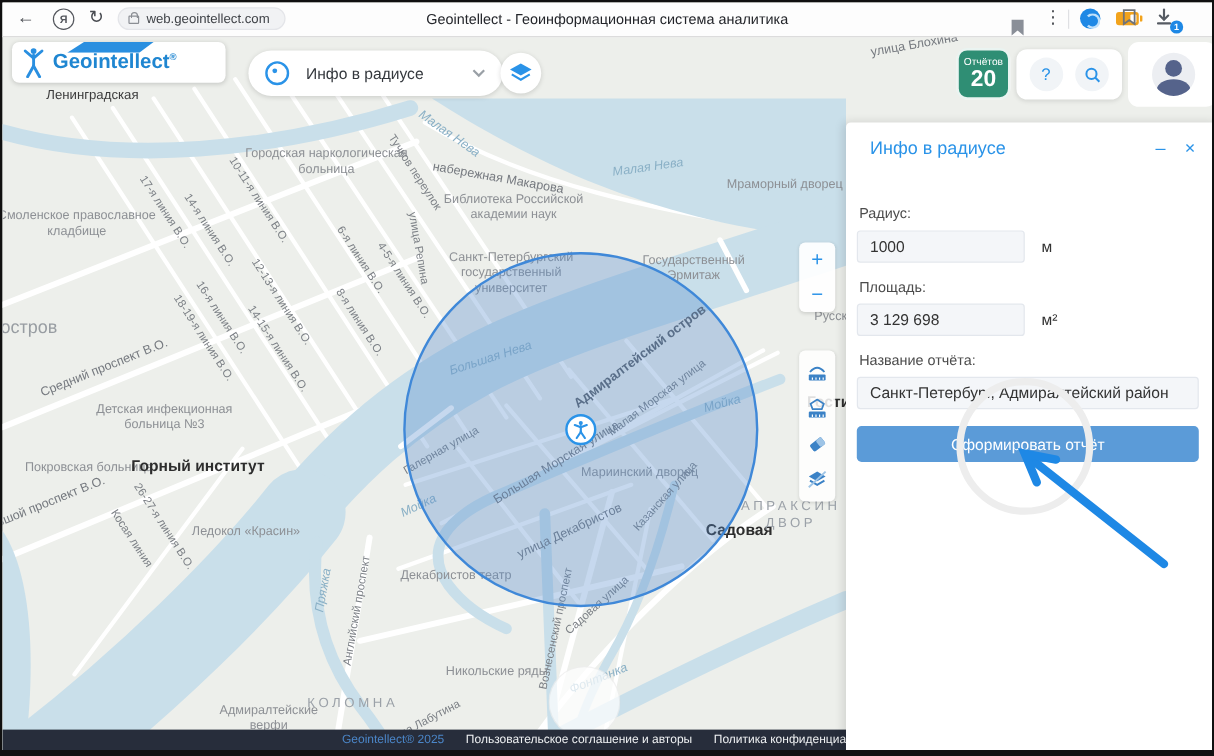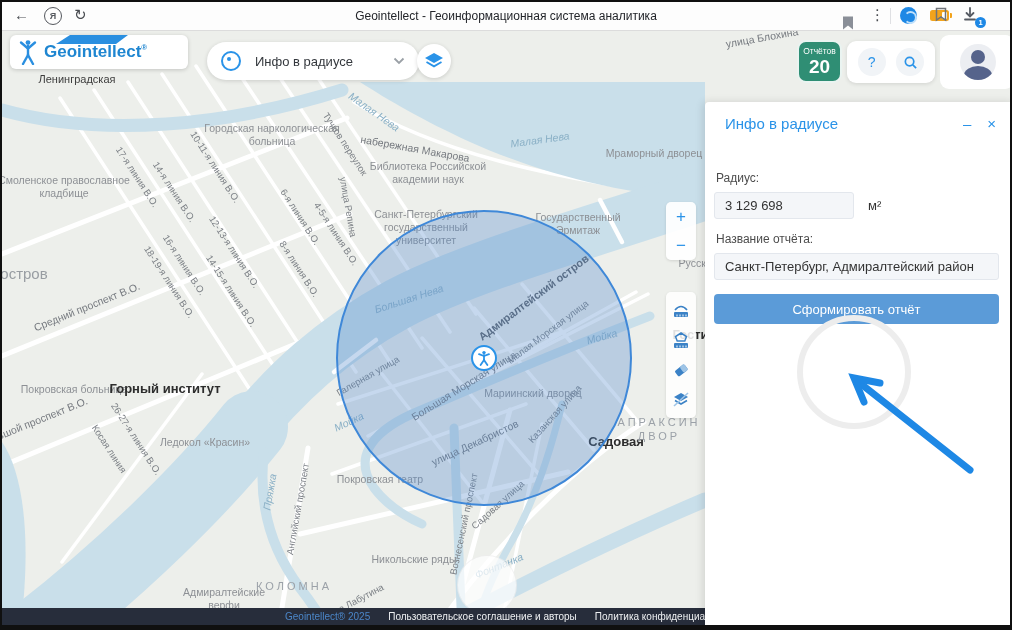--- a/index.html
+++ b/index.html
@@ -190,20 +190,22 @@
       <div class="ml street" style="left: 213px; top: 165px; transform: translate(-50%, -50%) rotate(57deg);">10-11-я линия В.О.</div>
       <div class="ml street" style="left: 172px; top: 190px; transform: translate(-50%, -50%) rotate(57deg);">14-я линия В.О.</div>
       <div class="ml street" style="left: 298px; top: 215px; transform: translate(-50%, -50%) rotate(57deg);">6-я линия В.О.</div>
       <div class="ml street" style="left: 334px; top: 232px; transform: translate(-50%, -50%) rotate(57deg);">4-5-я линия В.О.</div>
       <div class="ml street" style="left: 232px; top: 250px; transform: translate(-50%, -50%) rotate(57deg);">12-13-я линия В.О.</div>
       <div class="ml street" style="left: 182px; top: 263px; transform: translate(-50%, -50%) rotate(57deg);">16-я линия В.О.</div>
       <div class="ml street" style="left: 229px; top: 289px; transform: translate(-50%, -50%) rotate(57deg);">14-15-я линия В.О.</div>
       <div class="ml street" style="left: 297px; top: 267px; transform: translate(-50%, -50%) rotate(57deg);">8-я линия В.О.</div>
       <div class="ml street" style="left: 167px; top: 280px; transform: translate(-50%, -50%) rotate(57deg);">18-19-я линия В.О.</div>
       <div class="ml street12" style="left: 85px; top: 305px; transform: translate(-50%, -50%) rotate(-22deg);">Средний проспект В.О.</div>
+      <div class="ml poi" style="left: 135px; top: 346px; transform: translate(-50%, -50%) rotate(0deg);">Детская инфекционная
+больница №3</div>
       <div class="ml poi" style="left: 72px; top: 388px; transform: translate(-50%, -50%) rotate(0deg);">Покровская больница</div>
       <div class="ml place" style="left: 163px; top: 387px; transform: translate(-50%, -50%) rotate(0deg);">Горный институт</div>
       <div class="ml street12" style="left: 32px; top: 420px; transform: translate(-50%, -50%) rotate(-22deg);">Большой проспект В.О.</div>
       <div class="ml street" style="left: 107px; top: 447px; transform: translate(-50%, -50%) rotate(57deg);">Косая линия</div>
       <div class="ml street" style="left: 134px; top: 437px; transform: translate(-50%, -50%) rotate(57deg);">26-27-я линия В.О.</div>
       <div class="ml poi" style="left: 203px; top: 441px; transform: translate(-50%, -50%) rotate(0deg);">Ледокол «Красин»</div>
       <div class="ml street" style="left: 343px; top: 142px; transform: translate(-50%, -50%) rotate(57deg);">Тучков переулок</div>
       <div class="ml street" style="left: 346px; top: 205px; transform: translate(-50%, -50%) rotate(80deg);">улица Репина</div>
       <div class="ml poi" style="left: 424px; top: 226px; transform: translate(-50%, -50%) rotate(0deg);">Санкт-Петербургский
 государственный
@@ -218,21 +220,21 @@
       <div class="ml poi" style="left: 531px; top: 392px; transform: translate(-50%, -50%) rotate(0deg);">Мариинский дворец</div>
       <div class="ml street" style="left: 553px; top: 412px; transform: translate(-50%, -50%) rotate(-48deg);">Казанская улица</div>
       <div class="ml street12" style="left: 473px; top: 441px; transform: translate(-50%, -50%) rotate(-25deg);">улица Декабристов</div>
       <div class="ml street" style="left: 366px; top: 374px; transform: translate(-50%, -50%) rotate(-30deg);">Галерная улица</div>
       <div class="ml water" style="left: 347px; top: 420px; transform: translate(-50%, -50%) rotate(-25deg);">Мойка</div>
       <div class="ml place" style="left: 614px; top: 440px; transform: translate(-50%, -50%) rotate(0deg);">Садовая</div>
       <div class="ml place" style="left: 702px; top: 333px; transform: translate(-50%, -50%) rotate(0deg);">Гостиный</div>
       <div class="ml poi" style="left: 712px; top: 262px; transform: translate(-50%, -50%) rotate(0deg);">Русский музей</div>
       <div class="ml district" style="left: 657px; top: 428px; transform: translate(-50%, -50%) rotate(0deg);">АПРАКСИН
 ДВОР</div>
-      <div class="ml poi" style="left: 378px; top: 478px; transform: translate(-50%, -50%) rotate(0deg);">Покровская театр</div>
+      <div class="ml poi" style="left: 378px; top: 478px; transform: translate(-50%, -50%) rotate(0deg);">Декабристов театр</div>
       <div class="ml street" style="left: 462px; top: 522px; transform: translate(-50%, -50%) rotate(-78deg);">Вознесенский проспект</div>
       <div class="ml street" style="left: 496px; top: 503px; transform: translate(-50%, -50%) rotate(-42deg);">Садовая улица</div>
       <div class="ml district" style="left: 292px; top: 545px; transform: translate(-50%, -50%) rotate(0deg); margin-top: 40px;">КОЛОМНА</div>
       <div class="ml poi" style="left: 412px; top: 558px; transform: translate(-50%, -50%) rotate(0deg);">Никольские ряды</div>
       <div class="ml water" style="left: 497px; top: 564px; transform: translate(-50%, -50%) rotate(-22deg);">Фонтанка</div>
       <div class="ml poi" style="left: 222px; top: 597px; transform: translate(-50%, -50%) rotate(0deg);">Адмиралтейские
 верфи</div>
       <div class="ml street" style="left: 296px; top: 507px; transform: translate(-50%, -50%) rotate(-80deg);">Английский проспект</div>
       <div class="ml water" style="left: 268px; top: 490px; transform: translate(-50%, -50%) rotate(-80deg);">Пряжка</div>
       <div class="ml street" style="left: 350px; top: 601px; transform: translate(-50%, -50%) rotate(-28deg);">улица Лабутина</div>
@@ -355,20 +357,25 @@
 
   <div class="panel">
     <div class="p-head">
       <span class="p-title">Инфо в радиусе</span>
       <span class="p-min">–</span>
       <span class="p-close">×</span>
     </div>
     <div class="p-body">
       <div class="f-label">Радиус:</div>
       <div class="f-row">
+        <input class="tin w-s" readonly="" value="1000" style="">
+        <span class="unit">м</span>
+      </div>
+      <div class="f-label">Площадь:</div>
+      <div class="f-row">
         <input class="tin w-s" readonly="" value="3 129 698" style="">
         <span class="unit">м²</span>
       </div>
       <div class="f-label">Название отчёта:</div>
       <div class="f-row">
         <input class="tin w-f" readonly="" value="Санкт-Петербург, Адмиралтейский район" style="">
       </div>
       <button class="submit">Сформировать отчёт</button>
     </div>
   </div>
@@ -378,20 +385,24 @@
     <g stroke="#1e88e5" stroke-width="7" stroke-linecap="round" fill="none">
       <line x1="968" y1="468" x2="854" y2="378"></line>
       <polyline points="878,381 852,376 862,400"></polyline>
     </g>
   </svg>
 
   <div class="chrome">
     <span class="glyph back">←</span>
     <span class="ya-tabs">Я</span>
     <span class="glyph refresh">↻</span>
+    <span class="urlchip">
+      <span class="lock"></span>
+      <span class="url">web.geointellect.com</span>
+    </span>
     <span class="tabtitle">Geointellect - Геоинформационная система аналитика</span>
     <svg class="chr-right" style="left:840px;top:7px" width="12" height="15" viewBox="0 0 12 15">
       <path d="M1,1 h10 v13 l-5,-4 l-5,4 z" fill="#8a8f98"></path>
     </svg>
     <span class="glyph dots" style="left:868px">⋮</span>
     <span class="vsep"></span>
     <span class="protect"></span>
     <span class="battery"></span>
     <svg class="flagic" width="14" height="15" viewBox="0 0 14 15">
       <path d="M2.5,1.5 h9 v11.5 l-4.5,-3.2 l-4.5,3.2 z" stroke="#6f737a" stroke-width="1.5" fill="none"></path>

